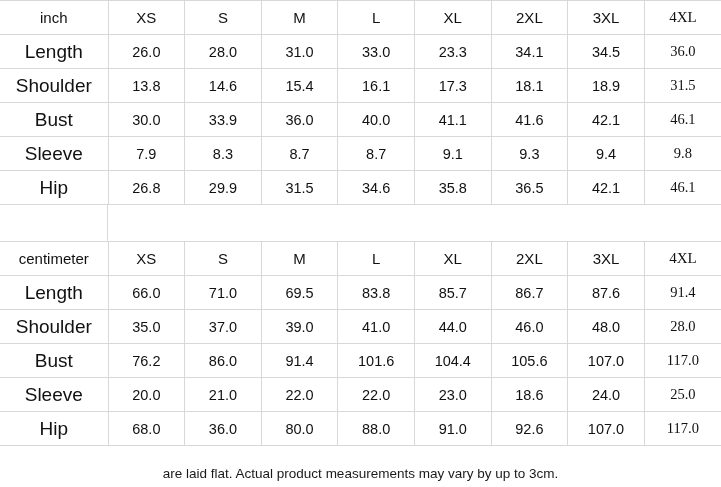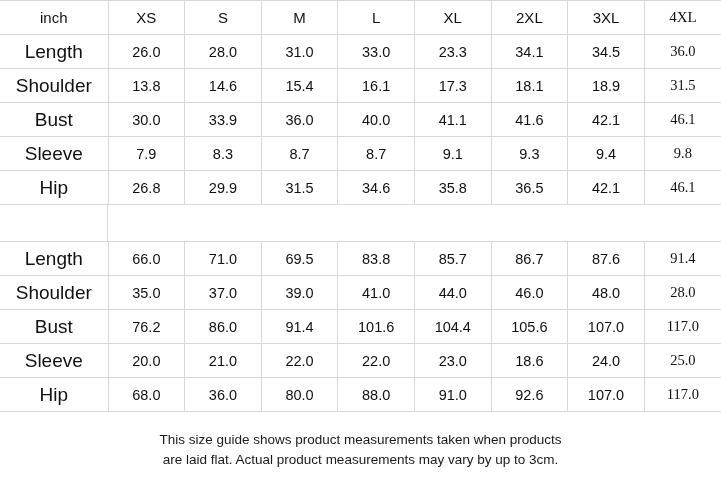--- a/index.html
+++ b/index.html
@@ -177,20 +177,31 @@
       <col class="data-col">
         <col class="data-col">
         <col class="data-col">
         <col class="data-col">
       <col class="data-col">
         <col class="data-col">
         <col class="data-col">
         <col class="data-col">
     </colgroup>
     <tbody>
+      <tr class="header-row">
+        <td class="unit-cell">centimeter</td>
+        <td>XS</td>
+        <td>S</td>
+        <td>M</td>
+        <td>L</td>
+        <td>XL</td>
+        <td>2XL</td>
+        <td>3XL</td>
+        <td>4XL</td>
+      </tr>
       <tr>
         <td class="label-cell">Length</td>
         <td>66.0</td>
         <td>71.0</td>
         <td>69.5</td>
         <td>83.8</td>
         <td>85.7</td>
         <td>86.7</td>
         <td>87.6</td>
         <td>91.4</td>
@@ -236,17 +247,16 @@
         <td>88.0</td>
         <td>91.0</td>
         <td>92.6</td>
         <td>107.0</td>
         <td>117.0</td>
       </tr>
     </tbody>
   </table>
 
   <div class="note">
-    <span class="note-line">This size guide shows product measurements taken when products</span>
     <span class="note-line">are laid flat. Actual product measurements may vary by up to 3cm.</span>
   </div>
 
 </div>
 
 </body></html>

